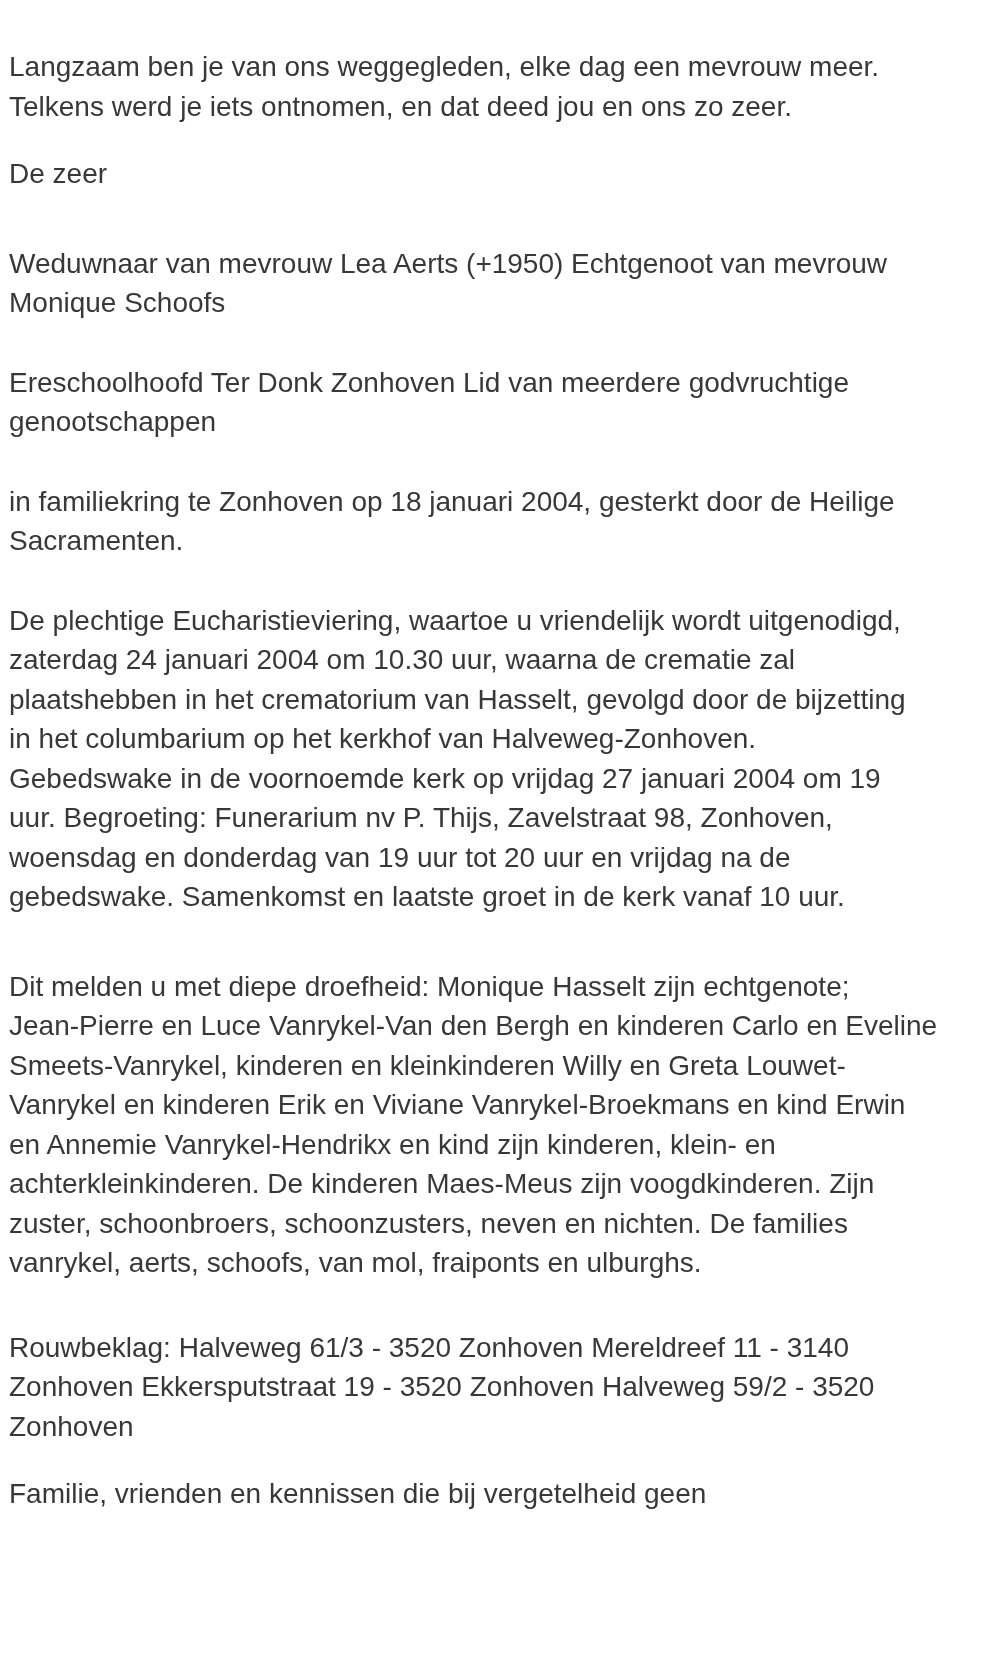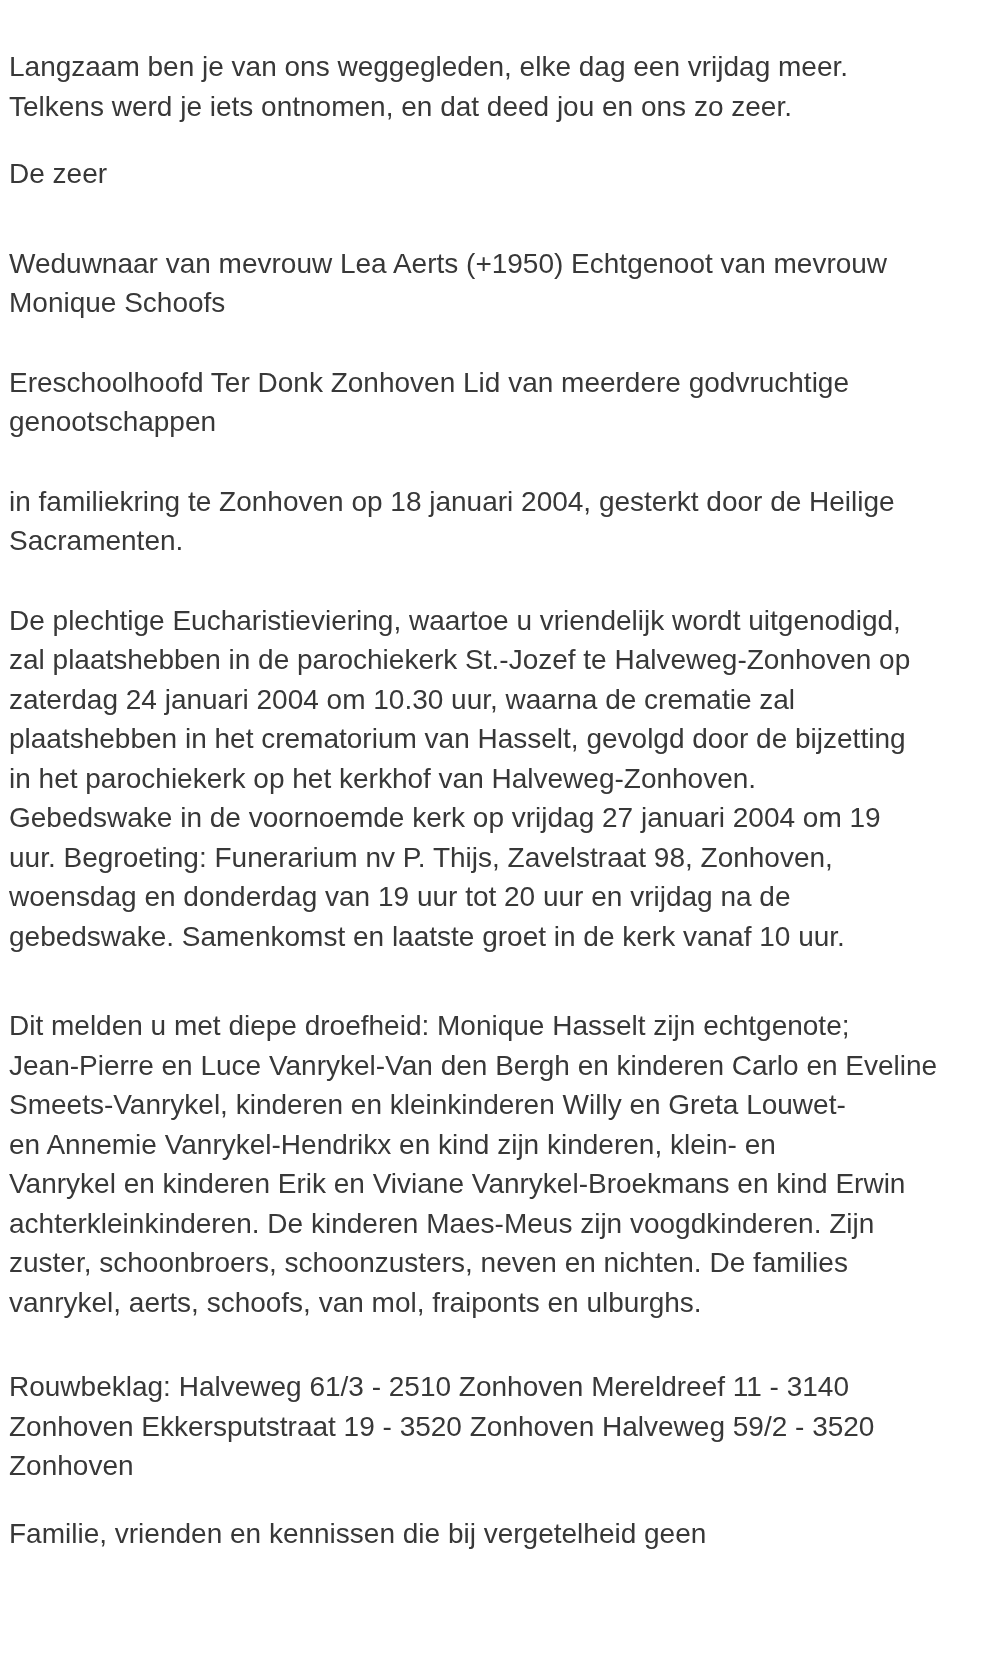--- a/index.html
+++ b/index.html
@@ -36,21 +36,21 @@
   p.condolence-addresses { margin-bottom: 45px; }
   p.closing-note { margin-bottom: 0; }
 </style>
 </head>
 <body>
 
 <main class="obituary">
 
   <p class="para">
     </p>
-    <div class="line">Langzaam ben je van ons weggegleden, elke dag een vrijdag meer.</div>
+    <div class="line">Langzaam ben je van ons weggegleden, elke dag een mevrouw meer.</div>
     <div class="line">Telkens werd je iets ontnomen, en dat deed jou en ons zo zeer.</div>
   <p></p>
 
   <p class="para salutation">
     </p>
     <div class="line">De zeer</div>
   <p></p>
 
   <p class="para deceased-name">
     </p>
@@ -70,45 +70,44 @@
 
   <p class="para">
     </p>
     <div class="line">in familiekring te Zonhoven op 18 januari 2004, gesterkt door de Heilige</div>
     <div class="line">Sacramenten.</div>
   <p></p>
 
   <p class="para">
     </p>
     <div class="line">De plechtige Eucharistieviering, waartoe u vriendelijk wordt uitgenodigd,</div>
-    <div class="line">zal plaatshebben in de parochiekerk St.-Jozef te Halveweg-Zonhoven op</div>
     <div class="line">zaterdag 24 januari 2004 om 10.30 uur, waarna de crematie zal</div>
     <div class="line">plaatshebben in het crematorium van Hasselt, gevolgd door de bijzetting</div>
-    <div class="line">in het parochiekerk op het kerkhof van Halveweg-Zonhoven.</div>
+    <div class="line">in het columbarium op het kerkhof van Halveweg-Zonhoven.</div>
     <div class="line">Gebedswake in de voornoemde kerk op vrijdag 27 januari 2004 om 19</div>
     <div class="line">uur. Begroeting: Funerarium nv P. Thijs, Zavelstraat 98, Zonhoven,</div>
     <div class="line">woensdag en donderdag van 19 uur tot 20 uur en vrijdag na de</div>
     <div class="line">gebedswake. Samenkomst en laatste groet in de kerk vanaf 10 uur.</div>
   <p></p>
 
   <p class="para family-announcement">
     </p>
     <div class="line">Dit melden u met diepe droefheid: Monique Hasselt zijn echtgenote;</div>
     <div class="line">Jean-Pierre en Luce Vanrykel-Van den Bergh en kinderen Carlo en Eveline</div>
     <div class="line">Smeets-Vanrykel, kinderen en kleinkinderen Willy en Greta Louwet-</div>
+    <div class="line">Vanrykel en kinderen Erik en Viviane Vanrykel-Broekmans en kind Erwin</div>
     <div class="line">en Annemie Vanrykel-Hendrikx en kind zijn kinderen, klein- en</div>
-    <div class="line">Vanrykel en kinderen Erik en Viviane Vanrykel-Broekmans en kind Erwin</div>
     <div class="line">achterkleinkinderen. De kinderen Maes-Meus zijn voogdkinderen. Zijn</div>
     <div class="line">zuster, schoonbroers, schoonzusters, neven en nichten. De families</div>
     <div class="line">vanrykel, aerts, schoofs, van mol, fraiponts en ulburghs.</div>
   <p></p>
 
   <p class="para condolence-addresses">
     </p>
-    <div class="line">Rouwbeklag: Halveweg 61/3 - 2510 Zonhoven Mereldreef 11 - 3140</div>
+    <div class="line">Rouwbeklag: Halveweg 61/3 - 3520 Zonhoven Mereldreef 11 - 3140</div>
     <div class="line">Zonhoven Ekkersputstraat 19 - 3520 Zonhoven Halveweg 59/2 - 3520</div>
     <div class="line">Zonhoven</div>
   <p></p>
 
   <p class="para closing-note">
     </p>
     <div class="line">Familie, vrienden en kennissen die bij vergetelheid geen</div>
 
   <p></p>
 

